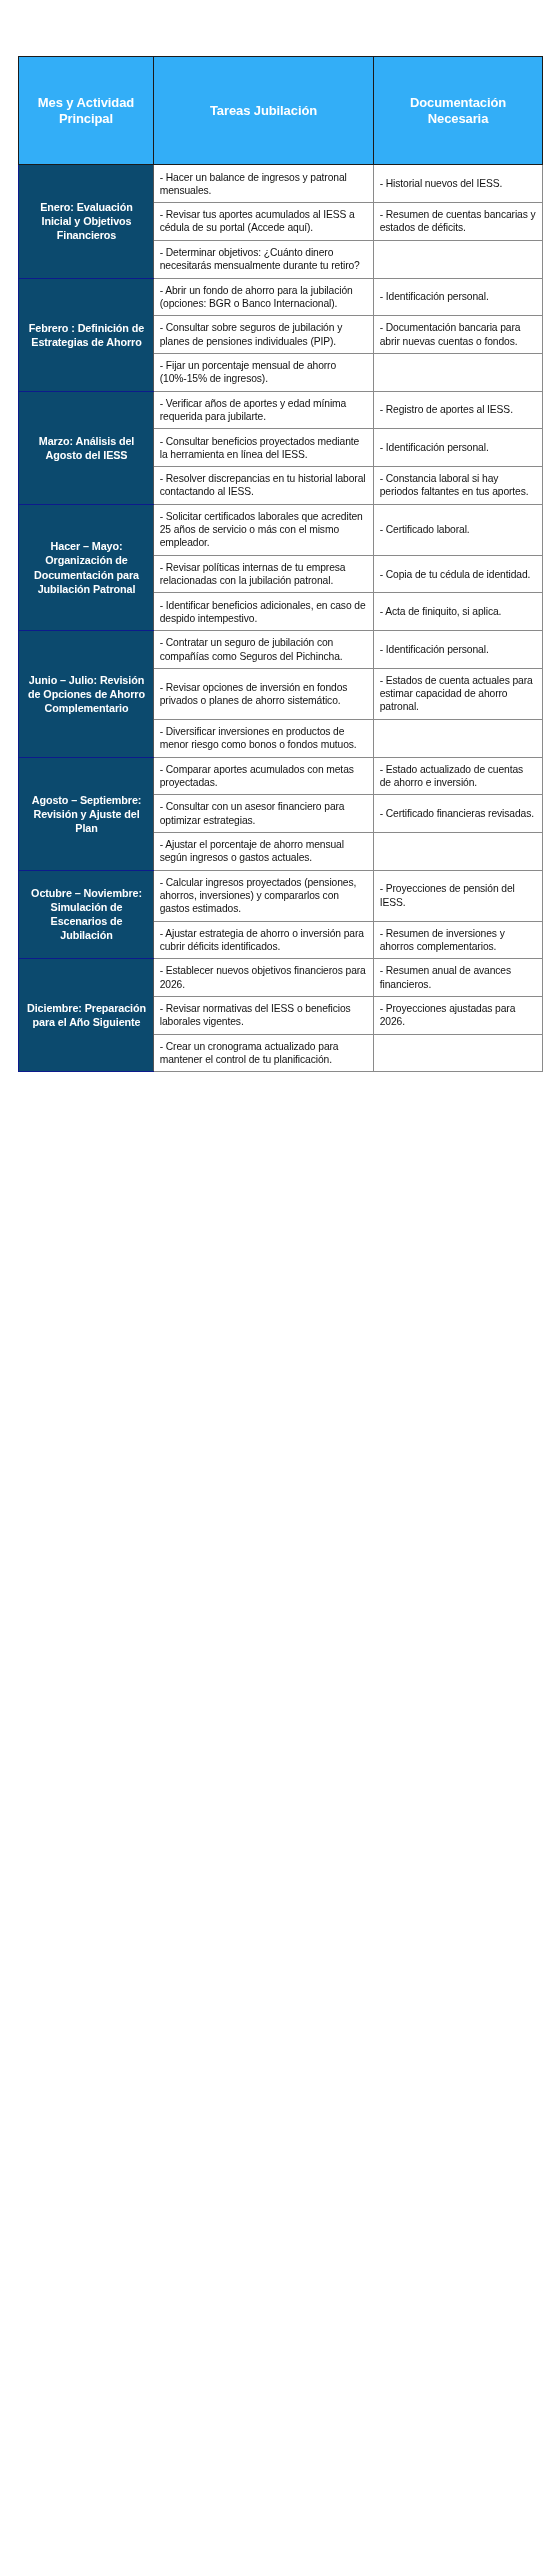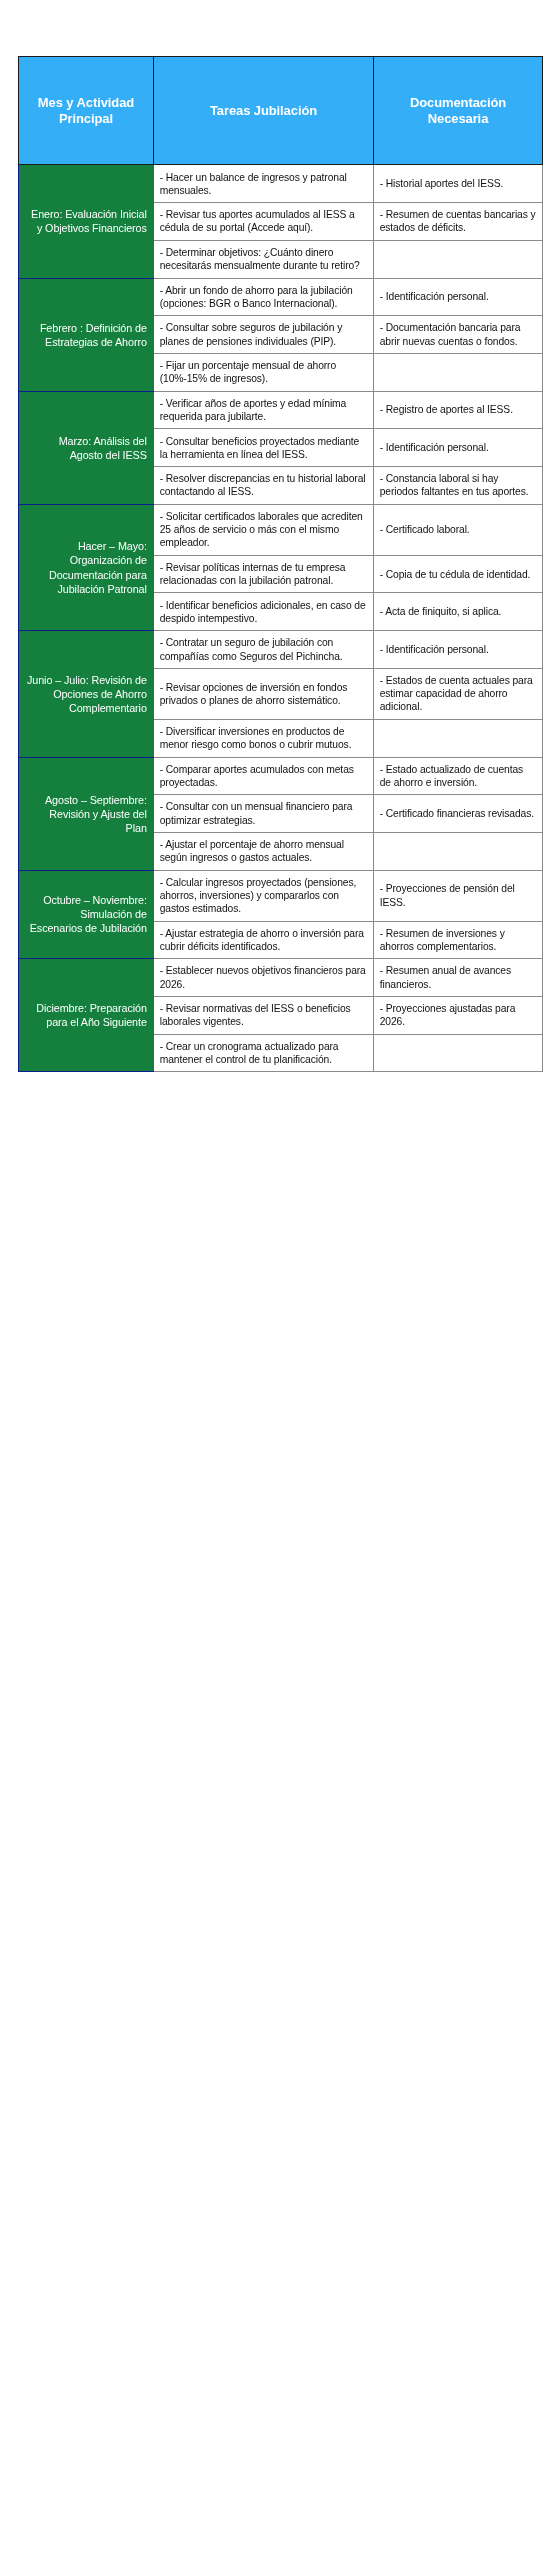--- a/index.html
+++ b/index.html
@@ -39,27 +39,27 @@
     line-height:1.20;
     text-align:center;
     vertical-align:middle;
     padding:7.2px 5.2px;
     height:93px;
     border:0.5px solid #1b1b1b;
     letter-spacing:-0.1px;
   }
 
   td.month-cell{
-    background:#15803d;
+    background:#0c4a6e;
     color:#ffffff;
-    font-weight:normal;
+    font-weight:bold;
     font-size:10.8px;
     line-height:1.30;
     vertical-align:middle;
-    text-align:right;
+    text-align:center;
     padding:5.2px 6.2px 5.2px 7.2px;
     border:0.5px solid #0D1B8C;
     border-right:0.5px solid #555555;
     letter-spacing:-0.1px;
   }
   td.month-cell.dividerline{
     border-top:0.5px solid #3a3a3a;
   }
 
   td.body-cell{
@@ -90,21 +90,21 @@
         <tr>
           <th>Mes y Actividad Principal</th>
           <th>Tareas Jubilación</th>
           <th>Documentación Necesaria</th>
         </tr>
       </thead>
       <tbody id="plan-body">
           <tr>
             <td class="month-cell" rowspan="3">Enero: Evaluación Inicial y Objetivos Financieros</td>
             <td class="body-cell">- Hacer un balance de ingresos y patronal mensuales.</td>
-            <td class="body-cell">- Historial aportes del IESS.</td>
+            <td class="body-cell">- Historial nuevos del IESS.</td>
           </tr>
           <tr>
             <td class="body-cell">- Revisar tus aportes acumulados al IESS a cédula de su portal (Accede aquí).</td>
             <td class="body-cell">- Resumen de cuentas bancarias y estados de déficits.</td>
           </tr>
           <tr>
             <td class="body-cell">- Determinar objetivos: ¿Cuánto dinero necesitarás mensualmente durante tu retiro?</td>
             <td class="body-cell empty"></td>
           </tr>
           <tr>
@@ -146,33 +146,33 @@
             <td class="body-cell">- Identificar beneficios adicionales, en caso de despido intempestivo.</td>
             <td class="body-cell">- Acta de finiquito, si aplica.</td>
           </tr>
           <tr>
             <td class="month-cell dividerline" rowspan="3">Junio – Julio: Revisión de Opciones de Ahorro Complementario</td>
             <td class="body-cell">- Contratar un seguro de jubilación con compañías como Seguros del Pichincha.</td>
             <td class="body-cell">- Identificación personal.</td>
           </tr>
           <tr>
             <td class="body-cell">- Revisar opciones de inversión en fondos privados o planes de ahorro sistemático.</td>
-            <td class="body-cell">- Estados de cuenta actuales para estimar capacidad de ahorro adicional.</td>
-          </tr>
-          <tr>
-            <td class="body-cell">- Diversificar inversiones en productos de menor riesgo como bonos o cubrir mutuos.</td>
+            <td class="body-cell">- Estados de cuenta actuales para estimar capacidad de ahorro patronal.</td>
+          </tr>
+          <tr>
+            <td class="body-cell">- Diversificar inversiones en productos de menor riesgo como bonos o fondos mutuos.</td>
             <td class="body-cell empty"></td>
           </tr>
           <tr>
             <td class="month-cell dividerline" rowspan="3">Agosto – Septiembre: Revisión y Ajuste del Plan</td>
             <td class="body-cell">- Comparar aportes acumulados con metas proyectadas.</td>
             <td class="body-cell">- Estado actualizado de cuentas de ahorro e inversión.</td>
           </tr>
           <tr>
-            <td class="body-cell">- Consultar con un mensual financiero para optimizar estrategias.</td>
+            <td class="body-cell">- Consultar con un asesor financiero para optimizar estrategias.</td>
             <td class="body-cell">- Certificado financieras revisadas.</td>
           </tr>
           <tr>
             <td class="body-cell">- Ajustar el porcentaje de ahorro mensual según ingresos o gastos actuales.</td>
             <td class="body-cell empty"></td>
           </tr>
           <tr>
             <td class="month-cell dividerline" rowspan="2">Octubre – Noviembre: Simulación de Escenarios de Jubilación</td>
             <td class="body-cell">- Calcular ingresos proyectados (pensiones, ahorros, inversiones) y compararlos con gastos estimados.</td>
             <td class="body-cell">- Proyecciones de pensión del IESS.</td>

